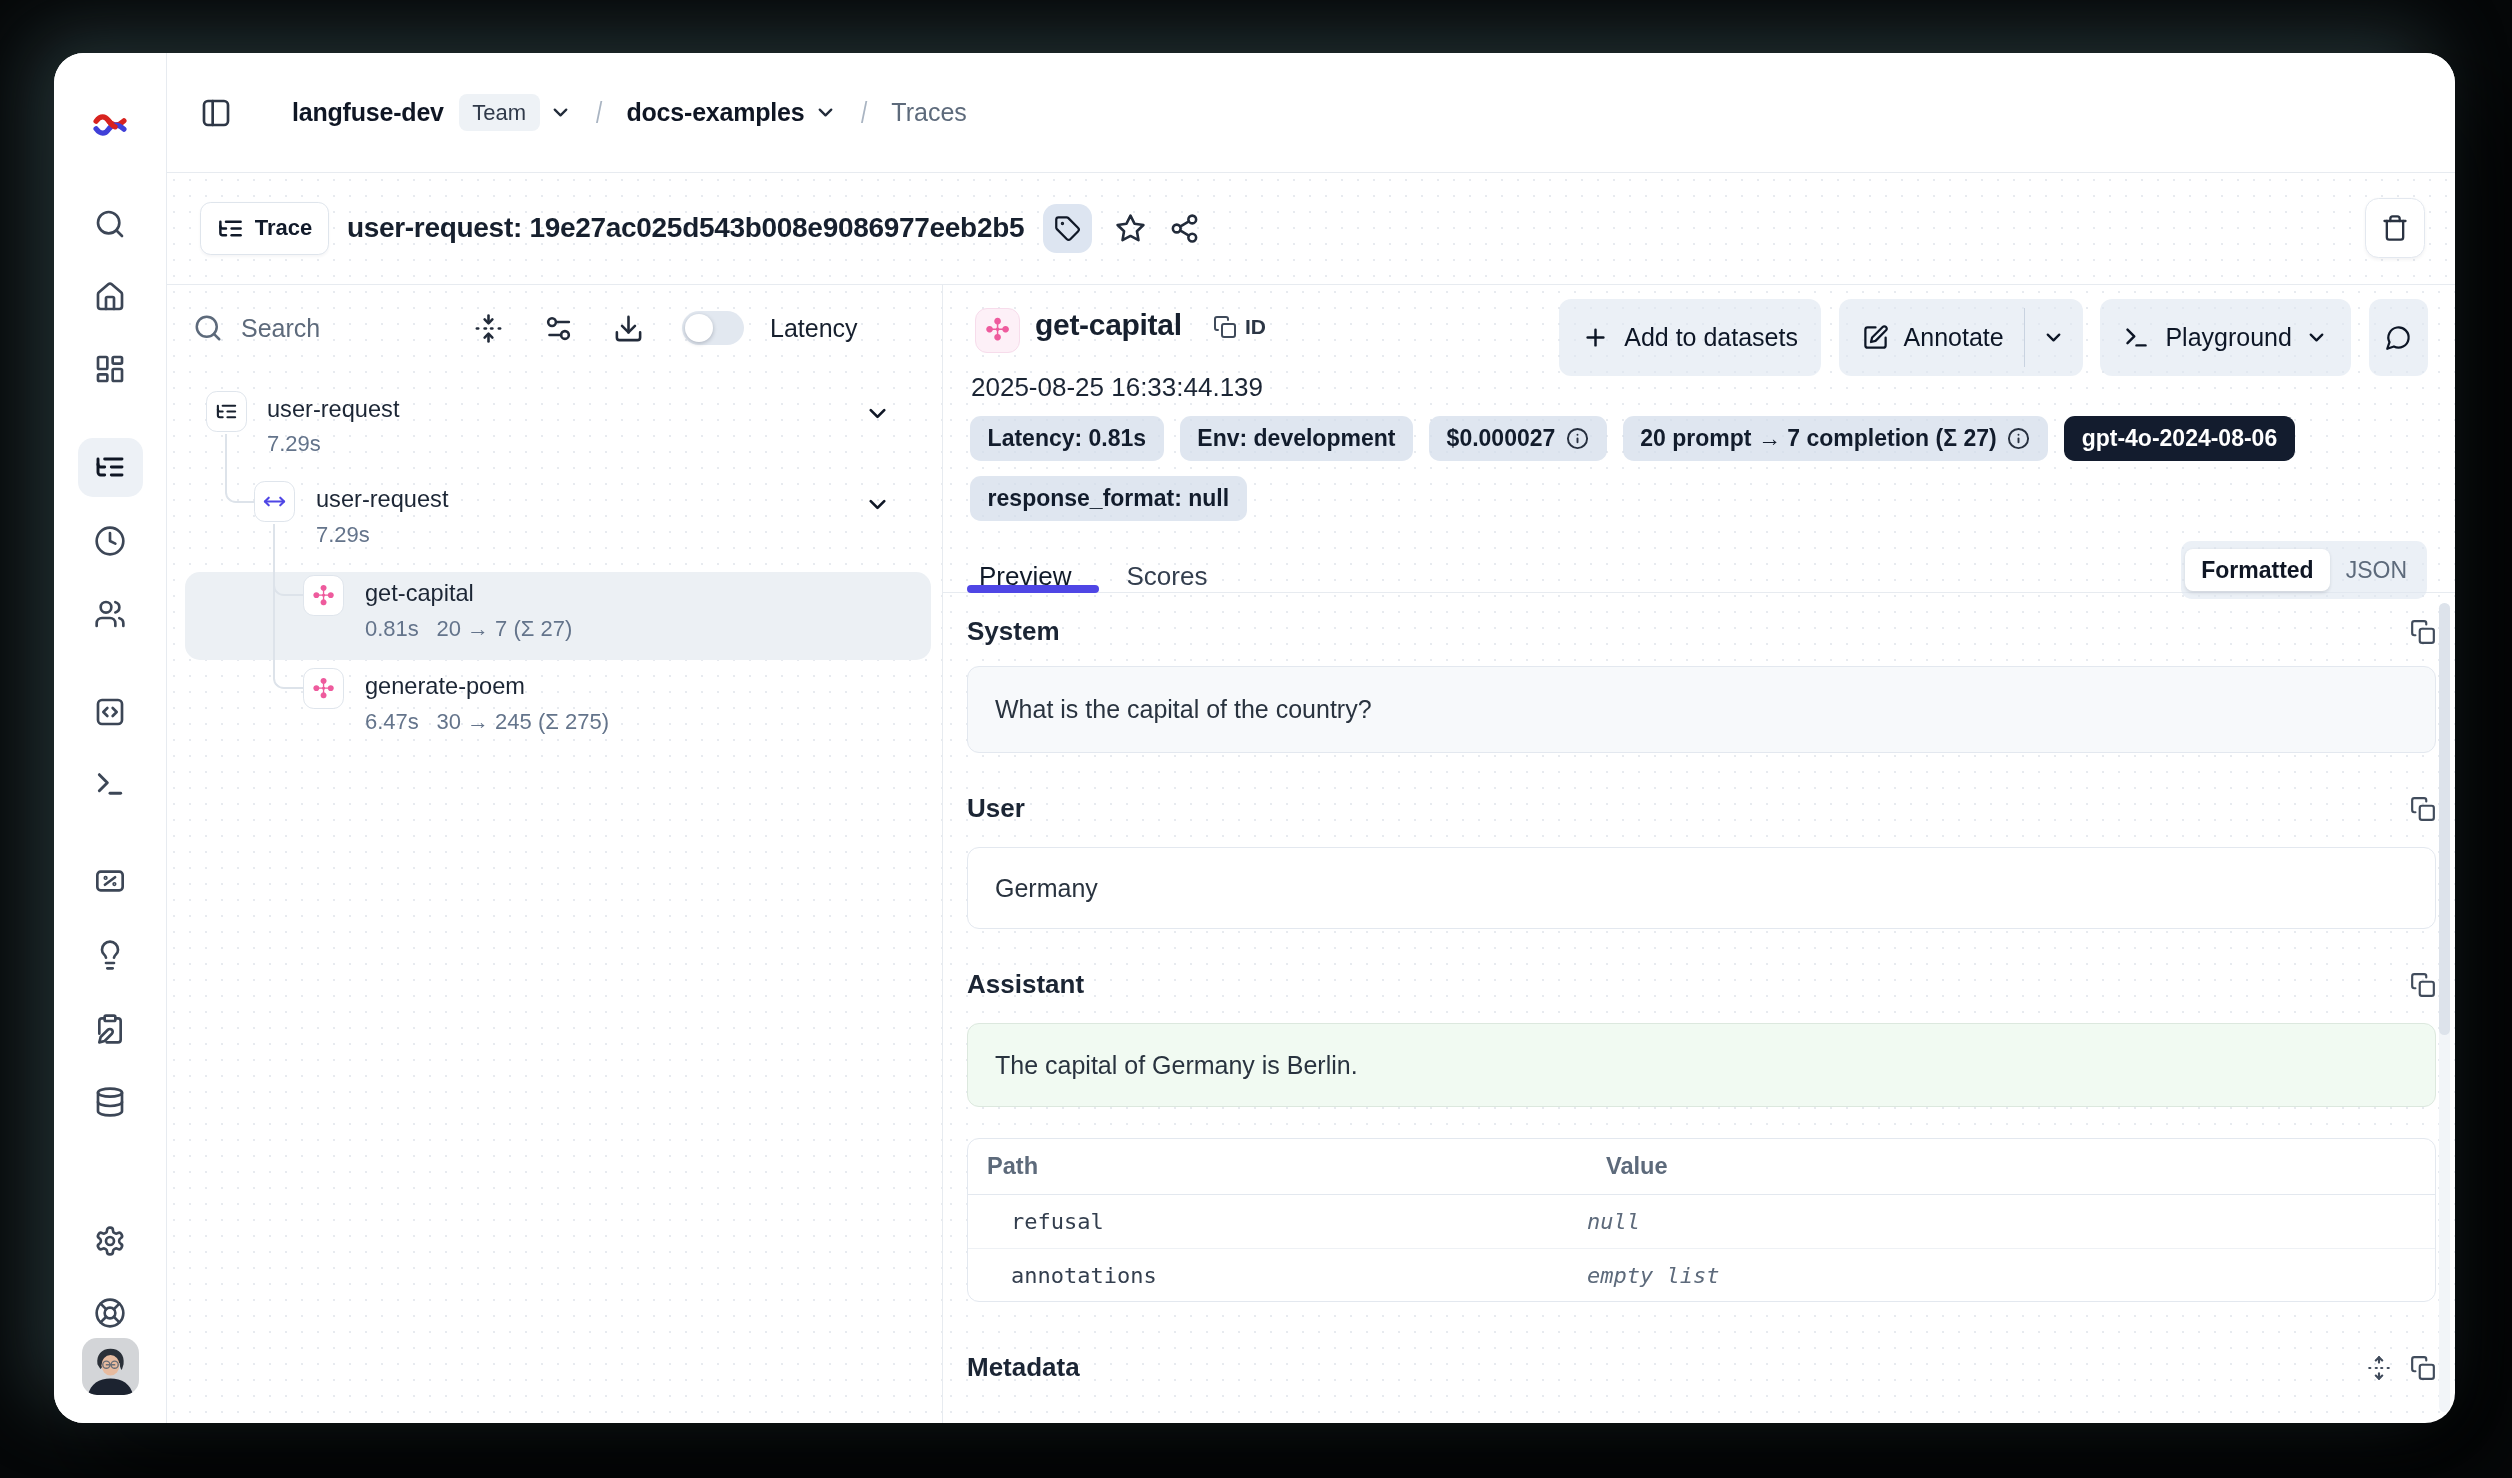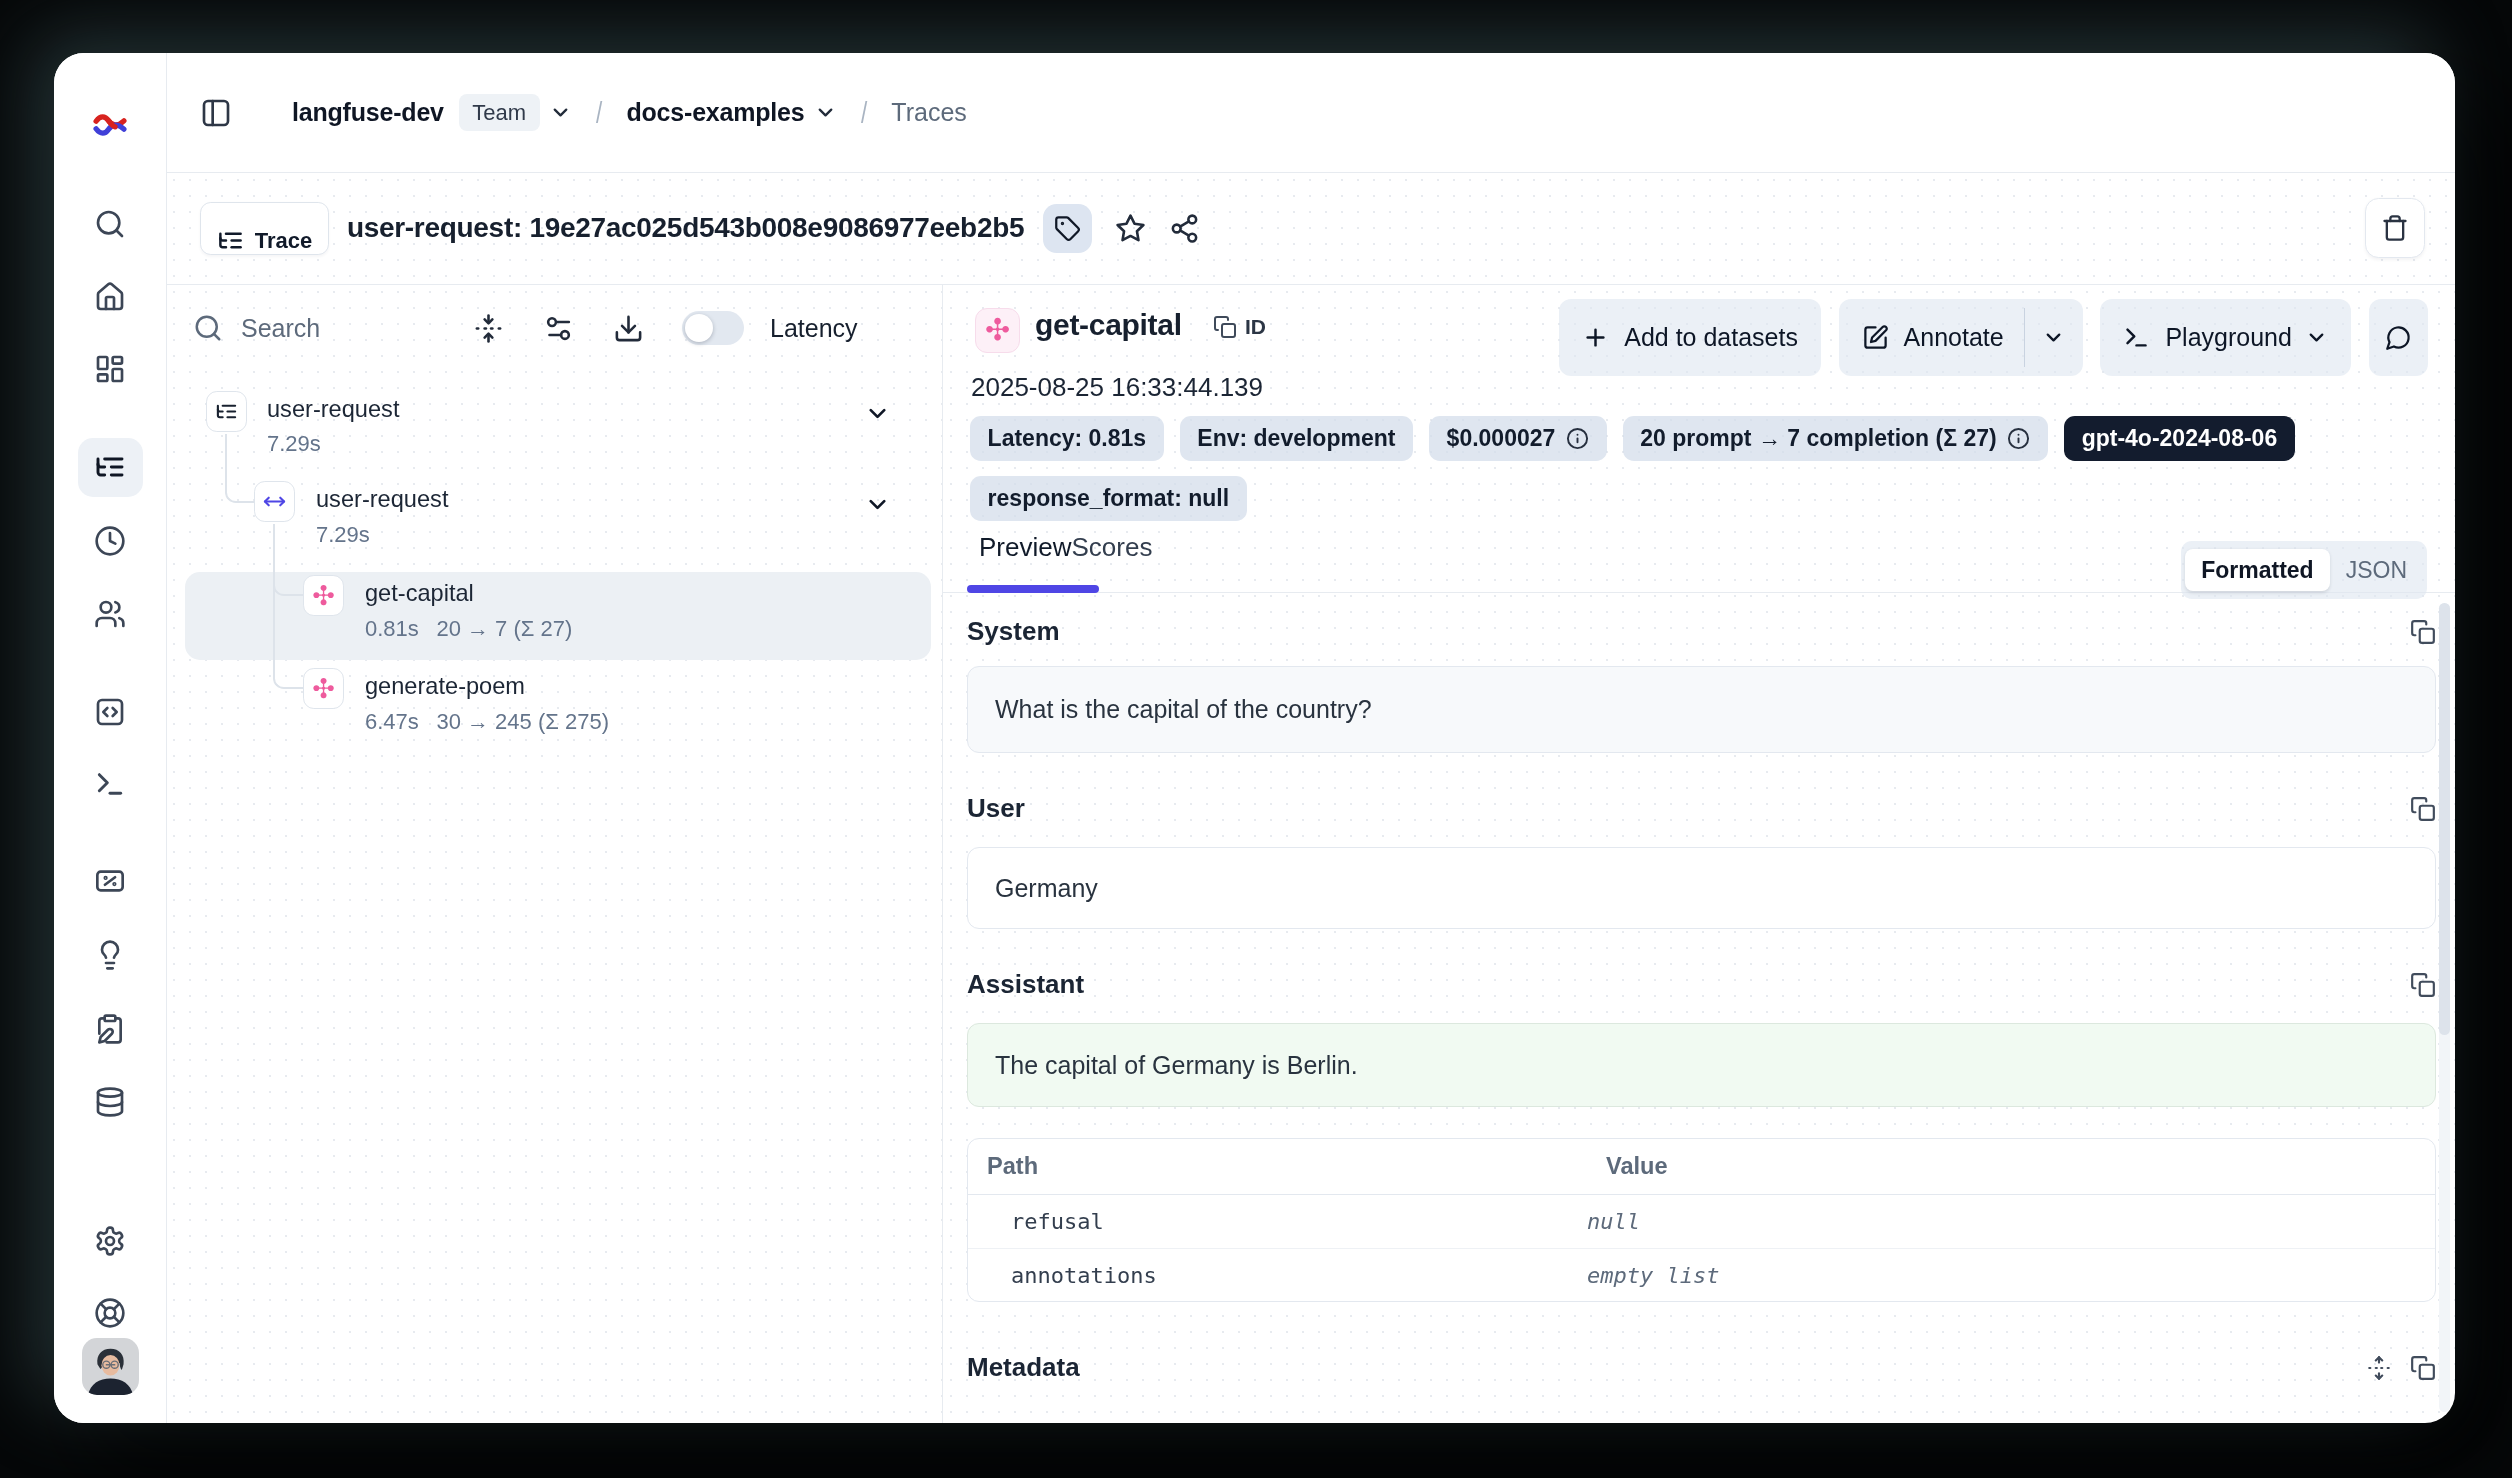--- a/index.html
+++ b/index.html
@@ -33,21 +33,21 @@
   .hd-toggle{width:32px;height:32px;color:#2e3746;cursor:pointer}
   .crumb{font-size:25px;font-weight:700;color:#0f1624;margin-left:60px;letter-spacing:-0.2px}
   .crumb.section{margin-left:0}
   .team-badge{margin-left:15px;background:#eef2f6;border-radius:8px;padding:5.4px 13.5px;font-size:22px;color:#303a4a;font-weight:500}
   .chev{width:23px;height:23px;color:#232c3b;margin-left:9.5px;cursor:pointer}
   .slash{font-size:30px;color:#a9b4c2;font-weight:300;margin:0 23px;transform:scaleX(.75)}
   .crumb-page{font-size:25px;color:#5d6a7b;font-weight:500}
 
   
   .trace-bar{position:absolute;left:112px;right:0;top:119px;height:112px;border-bottom:1.4px solid #e7ebf0;display:flex;align-items:center;padding:0 30px 0 34px}
-  .trace-badge{display:flex;align-items:flex-end;gap:10.8px;background:#fff;border:1.4px solid #dfe5ec;border-radius:10.8px;height:51px;padding:0 16px;box-shadow:0 1.4px 2.7px rgba(15,23,42,.04)}
+  .trace-badge{display:flex;align-items:center;gap:10.8px;background:#fff;border:1.4px solid #dfe5ec;border-radius:10.8px;height:51px;padding:0 16px;box-shadow:0 1.4px 2.7px rgba(15,23,42,.04)}
   .trace-badge .ti{width:27px;height:27px;color:#111a2a}
   .trace-badge .tl{font-size:22px;font-weight:700;color:#111a2a}
   .trace-title{margin-left:17.6px;font-size:28px;font-weight:700;color:#17202e;letter-spacing:-0.3px}
   .tag-btn{margin-left:19px;width:49px;height:49px;border-radius:13.5px;background:#dde5f1;display:flex;align-items:center;justify-content:center;cursor:pointer}
   .tag-btn .ic{width:27px;height:27px;color:#101827}
   .bar-ic{width:31px;height:31px;color:#222b3a;margin-left:23px;cursor:pointer}
   .trash-btn{margin-left:auto;width:58px;height:58px;border-radius:13.5px;border:1.4px solid #e3e8ef;background:#fff;display:flex;align-items:center;justify-content:center;cursor:pointer;box-shadow:0 1.4px 3.4px rgba(15,23,42,.05)}
   .trash-btn .ic{width:28px;height:28px;color:#2a3342}
 
   
@@ -89,21 +89,21 @@
   .btn .chev-s{width:23px;height:23px;margin-left:13.5px;color:#0d1626}
   .btn.split{padding-right:0}
   .btn.split .split-chev{height:59px;display:flex;align-items:center;padding:0 17.6px;border-left:1.4px solid #c9d3e0;margin-left:20px;border-radius:0 12px 12px 0}
   .btn.icon-only{width:59px;padding:0;justify-content:center}
   .btn.icon-only .bic{margin:0}
   .d-timestamp{position:absolute;left:28px;top:88px;font-size:26px;color:#1b2534;font-weight:500}
   .badges{position:absolute;left:27px;top:132px;width:1472px;display:flex;flex-wrap:wrap;gap:15px 16px}
   .badge{height:45px;border-radius:10.8px;background:rgba(210,220,234,.72);display:flex;align-items:center;padding:0 17.6px;font-size:23px;font-weight:600;color:#121c2c;white-space:nowrap}
   .badge .iic{width:23px;height:23px;margin-left:10.8px;color:#27303f}
   .badge.dark{background:#131c2e;color:#fff}
-  .tabs{position:absolute;left:36px;top:248px;display:flex;}
+  .tabs{position:absolute;left:36px;top:277px;display:flex;gap:55px}
   .tab{font-size:26px;font-weight:500;color:#101a29;cursor:pointer}
   .tab.inactive{color:#2e3razor;color:#333e4e}
   .tabs-border{position:absolute;left:0;right:0;top:308px;height:1.4px;background:#e7ebf0}
   .tab-underline{position:absolute;left:24px;top:301px;width:132px;height:8px;border-radius:4px;background:#4f46e5}
   .fmt-toggle{position:absolute;right:28px;top:257px;height:50px;border-radius:10.8px;background:rgba(222,230,240,.62);display:flex;align-items:center;padding:4px}
   .fmt-chip{height:42px;border-radius:8px;display:flex;align-items:center;padding:0 16px;font-size:23px;cursor:pointer}
   .fmt-chip.on{background:#fff;color:#0f1624;font-weight:600;box-shadow:0 1.4px 3.4px rgba(15,23,42,.12)}
   .fmt-chip.off{color:#5d6a7b;font-weight:500}
 
   .sec-label-row{position:absolute;left:24px;width:1469px;display:flex;align-items:center;justify-content:space-between}

